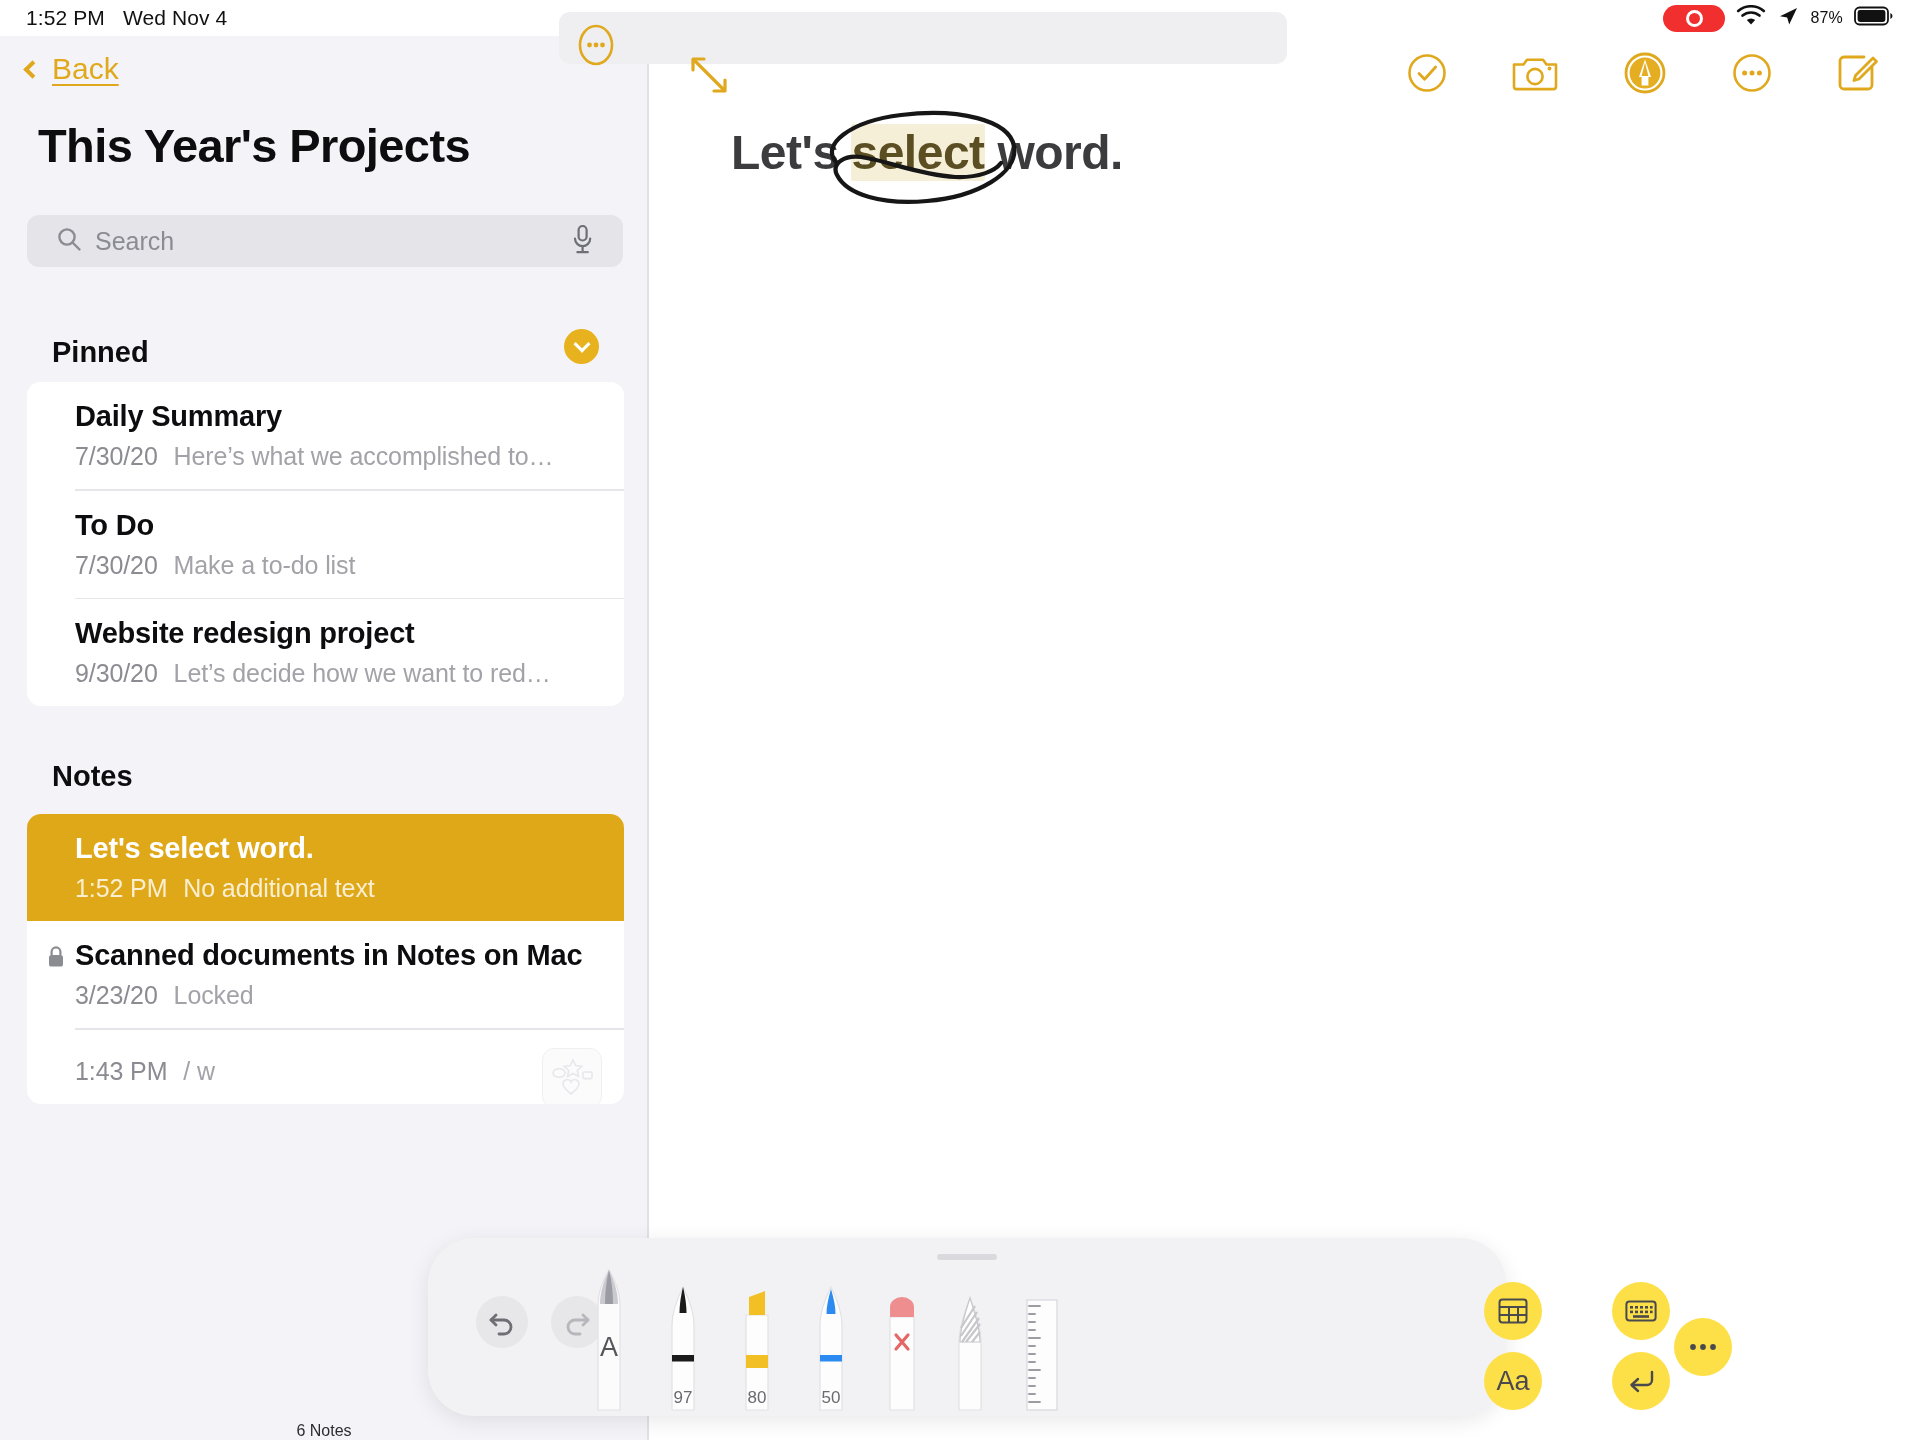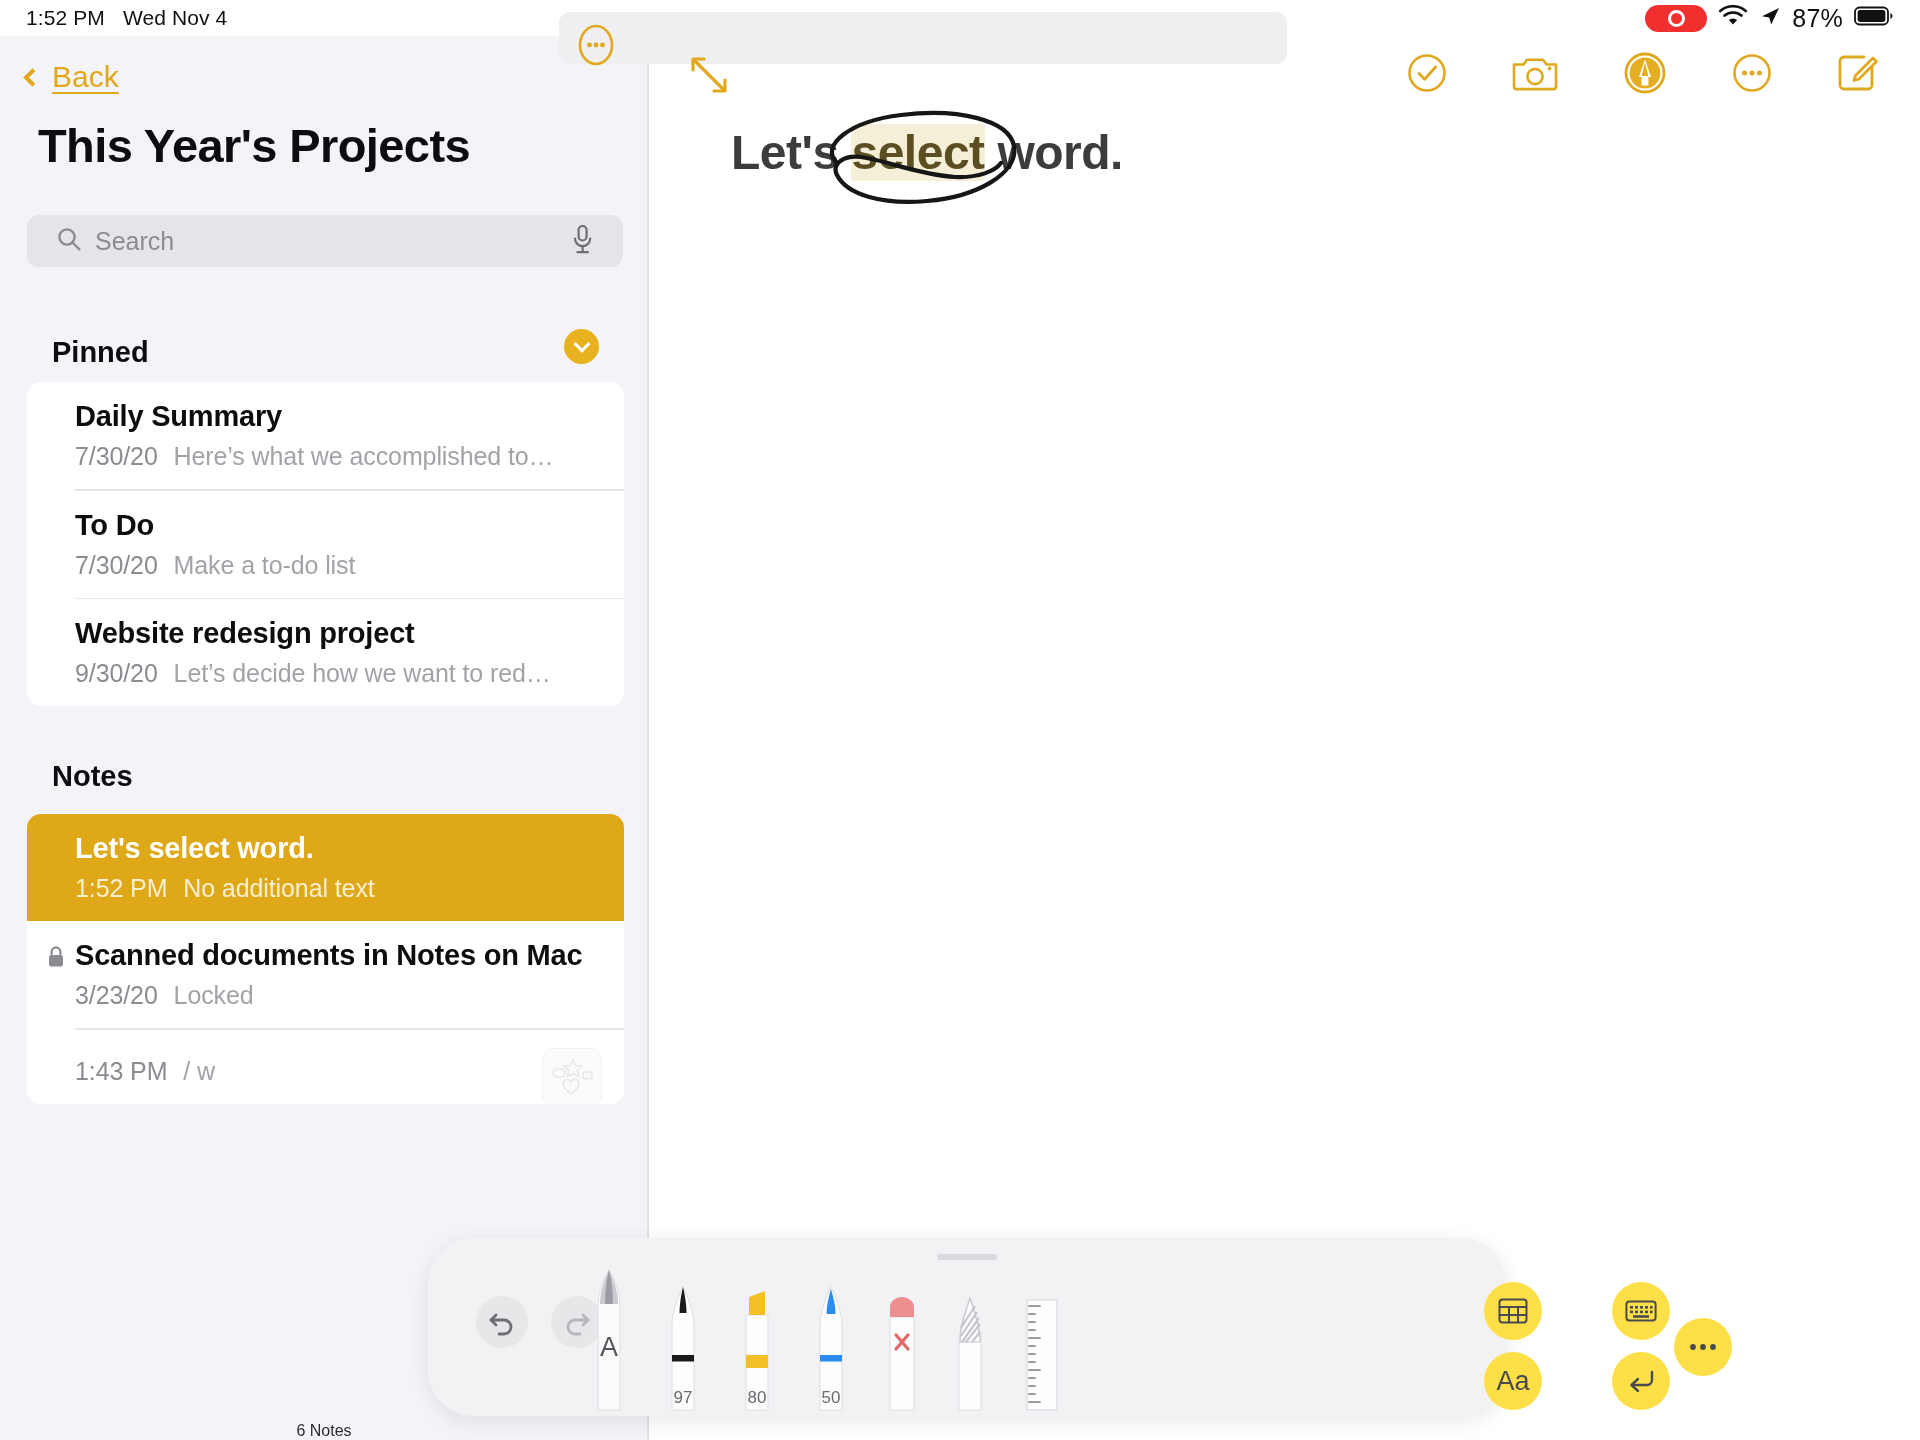--- a/index.html
+++ b/index.html
@@ -17,33 +17,33 @@
     display: flex; align-items: center; justify-content: space-between;
     padding: 0 26px 0 26px;
   }
   .sb-left { display: flex; align-items: center; gap: 18px; font-size: 21px; color: #111; font-weight: 400; letter-spacing: .1px;}
   .sb-right { display: flex; align-items: center; gap: 11px; }
   .rec-pill {
     width: 62px; height: 27px; border-radius: 14px; background: #F22F2F;
     display: flex; align-items: center; justify-content: center;
   }
   .rec-ring { width: 17px; height: 17px; border-radius: 50%; border: 3px solid #fff; }
-  .sb-batt-txt { font-size: 25px; color: #111; letter-spacing: .2px; }
+  .sb-batt-txt { font-size: 16px; color: #111; letter-spacing: .2px; }
 
   
   .sidebar {
     position: absolute; top: 36px; left: 0; width: 648px; height: 1404px;
     background: #F4F4F8;
   }
   .sidebar-divider {
     position: absolute; top: 36px; left: 647px; width: 1.5px; height: 1404px;
     background: #E0E0E6;
   }
   .back-row {
-    position: absolute; top: 60px; left: 26px;
+    position: absolute; top: 52px; left: 26px;
     display: flex; align-items: center; gap: 10px; cursor: pointer;
   }
   .chev-left {
     width: 13px; height: 13px; border-left: 4px solid #E0A81C; border-bottom: 4px solid #E0A81C;
     transform: rotate(45deg); margin-right: 3px;
   }
   .back-label {
     font-size: 30px; color: #E0A81C; text-decoration: underline;
     text-underline-offset: 5px; text-decoration-thickness: 2px;
   }

